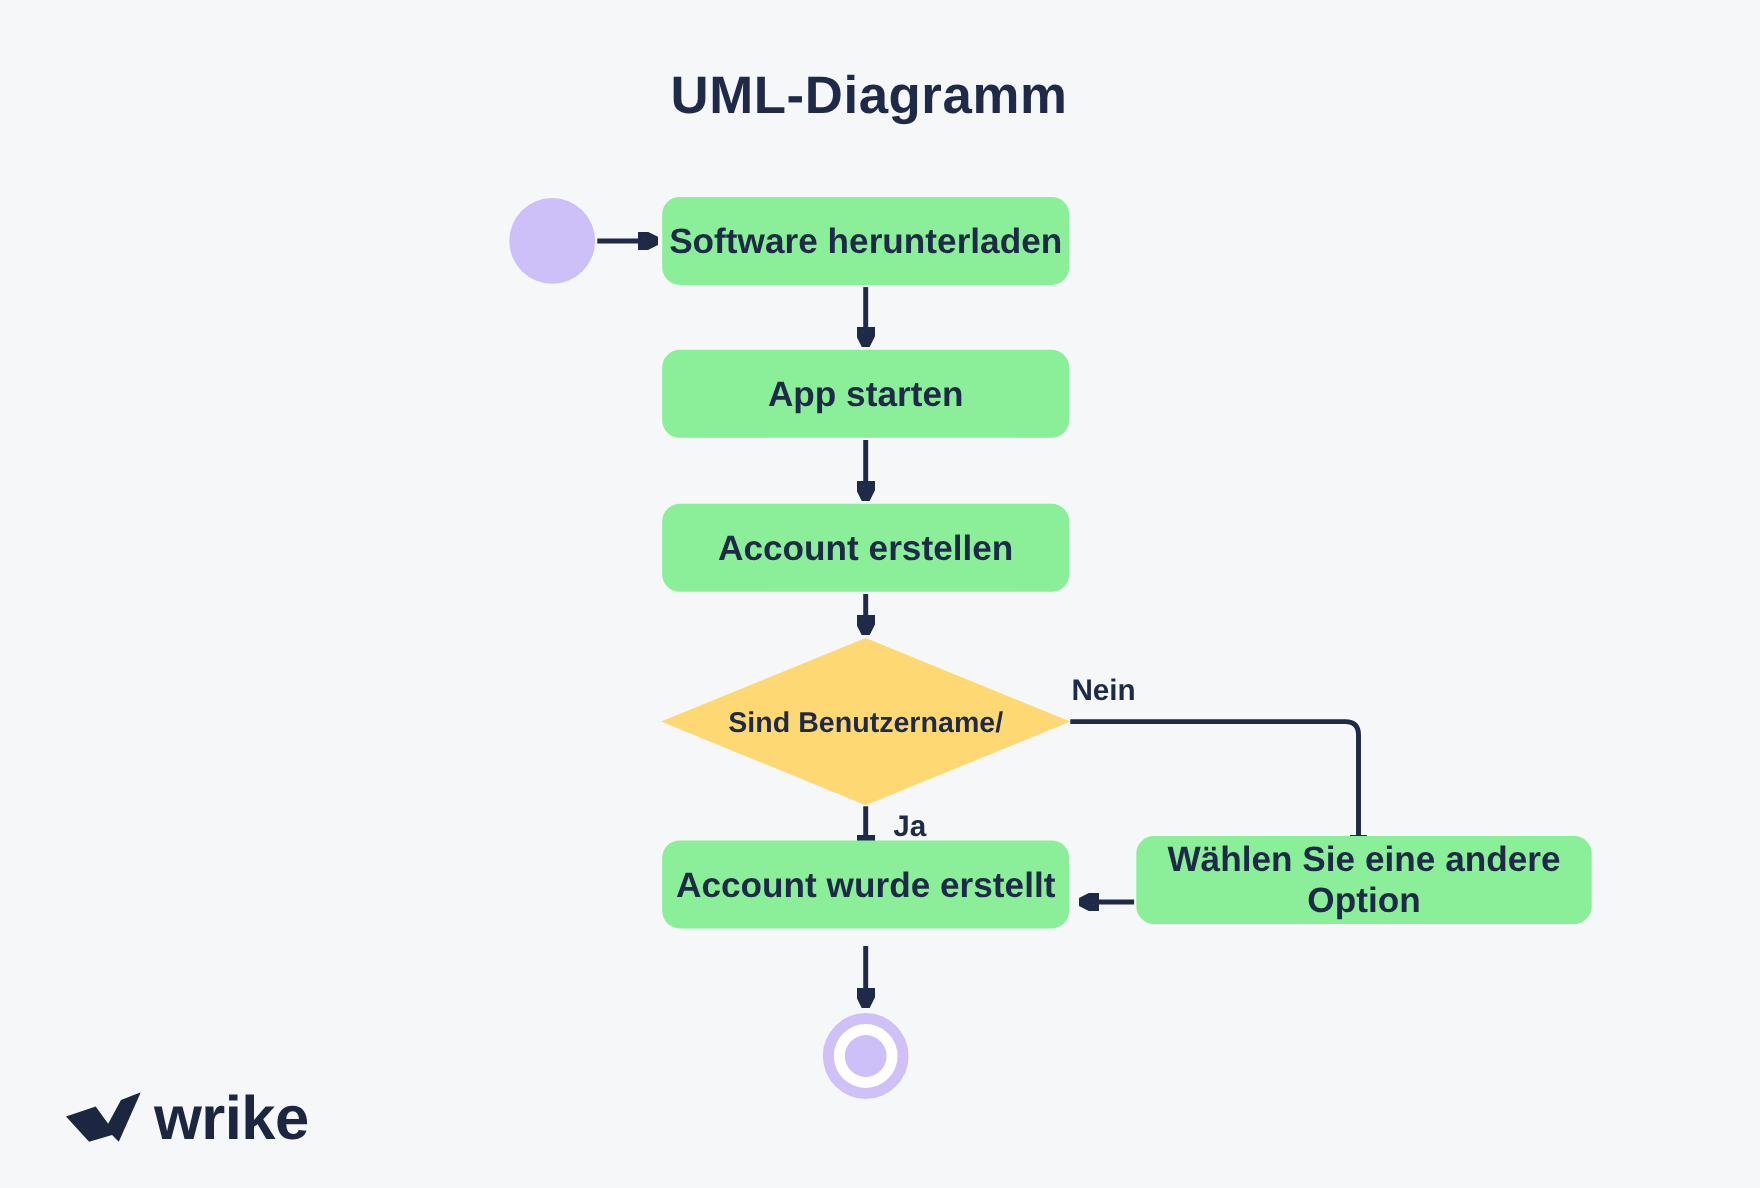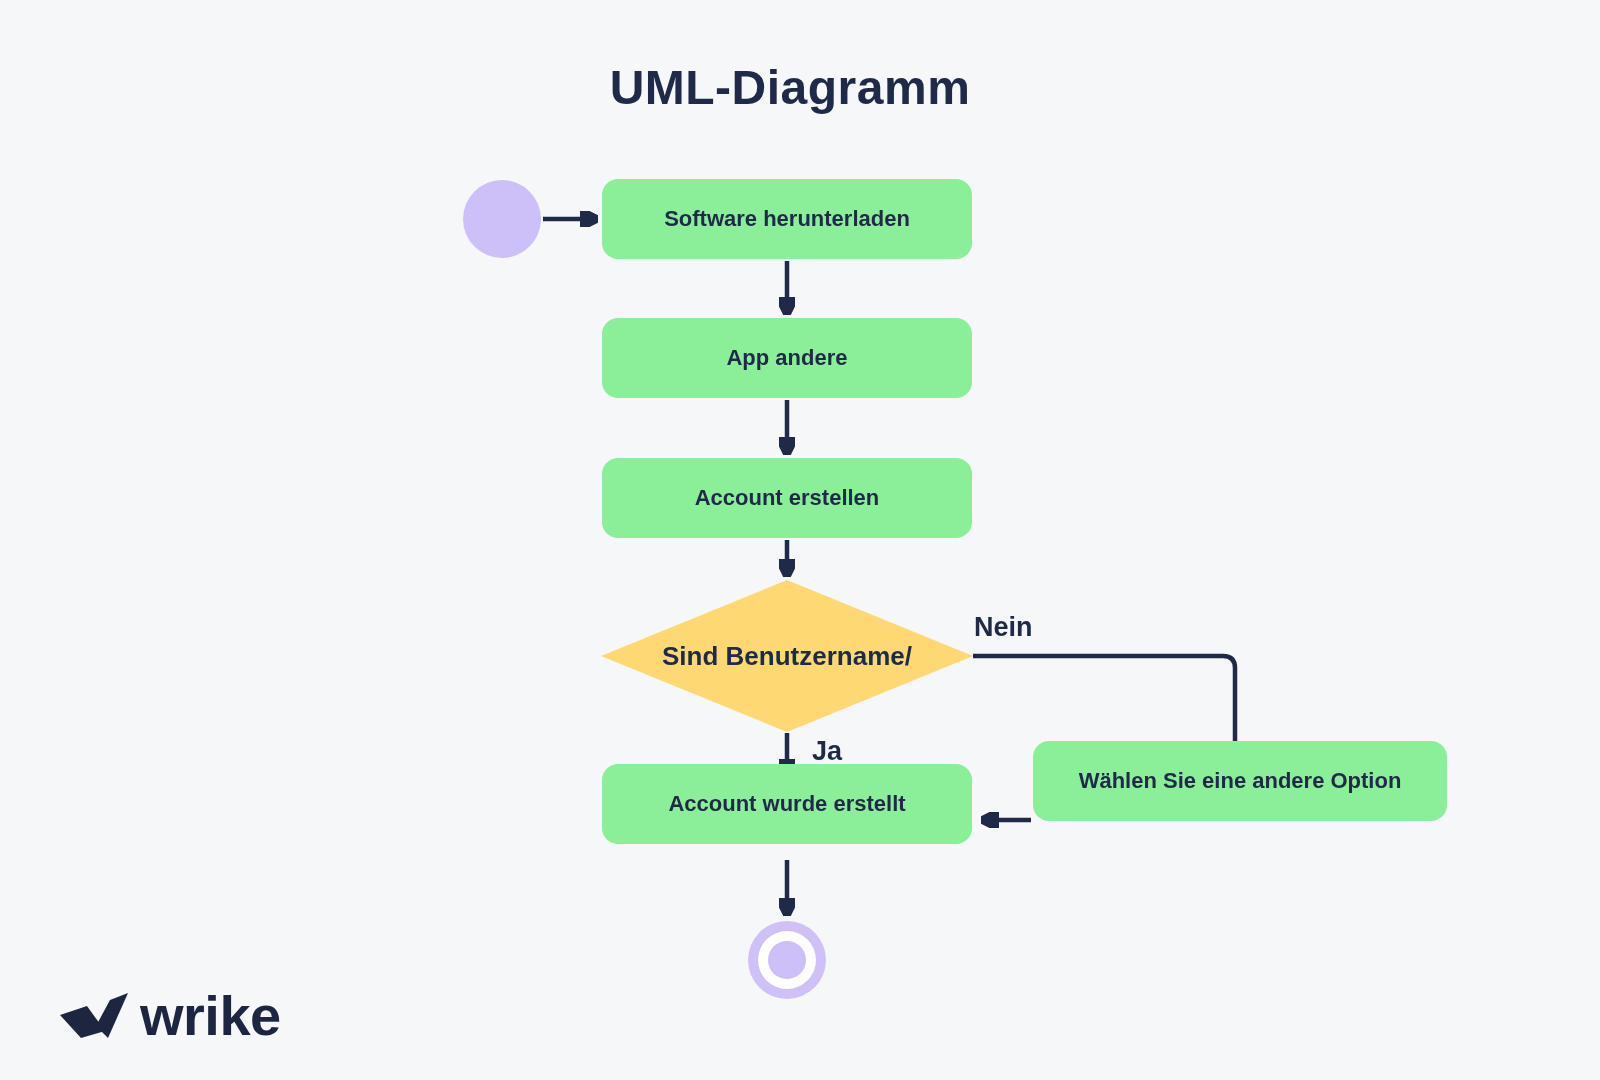--- a/index.html
+++ b/index.html
@@ -39,30 +39,30 @@
   }
 
   .activity {
     position: absolute;
     background: #8bee99;
     border-radius: 16px;
     display: flex;
     align-items: center;
     justify-content: center;
     text-align: center;
-    font-size: 22px;
+    font-size: 32px;
     font-weight: 700;
     color: #1e2a47;
   }
   .col-box { left: 602px; width: 370px; height: 80px; }
   .act-download { top: 179px; }
   .act-start-app { top: 318px; }
   .act-create-account { top: 458px; align-items: center; }
   .act-created { top: 764px; }
-  .act-choose-other { left: 1033px; top: 741px; width: 414px; height: 80px; }
+  .act-choose-other { left: 1033px; top: 760px; width: 414px; height: 80px; }
 
   .start-node {
     position: absolute;
     left: 463px; top: 180px;
     width: 78px; height: 78px;
     border-radius: 50%;
     background: #cdbff8;
   }
 
   .decision {
@@ -155,21 +155,21 @@
     <path d="M787 860 V913" marker-end="url(#arrow)"></path>
   </svg>
 
   <div class="start-node"></div>
 
   <div class="activity col-box act-download">
     <span>Software herunterladen</span>
   </div>
 
   <div class="activity col-box act-start-app">
-    <span>App andere</span>
+    <span>App starten</span>
   </div>
 
   <div class="activity col-box act-create-account">
     <span>Account erstellen</span>
   </div>
 
   <div class="decision">
     <span>Sind Benutzername/</span>
   </div>
 

